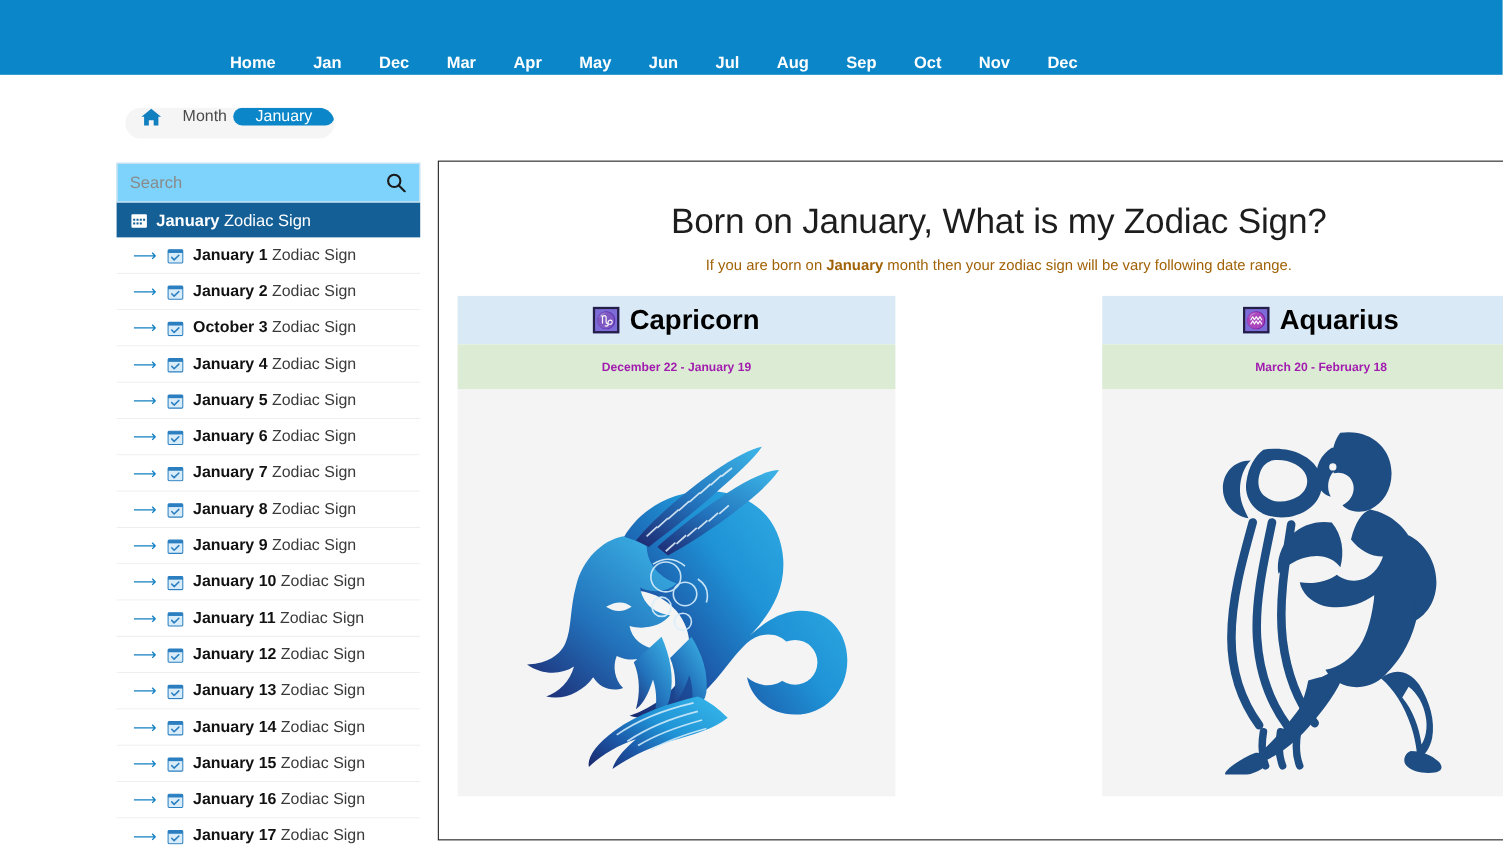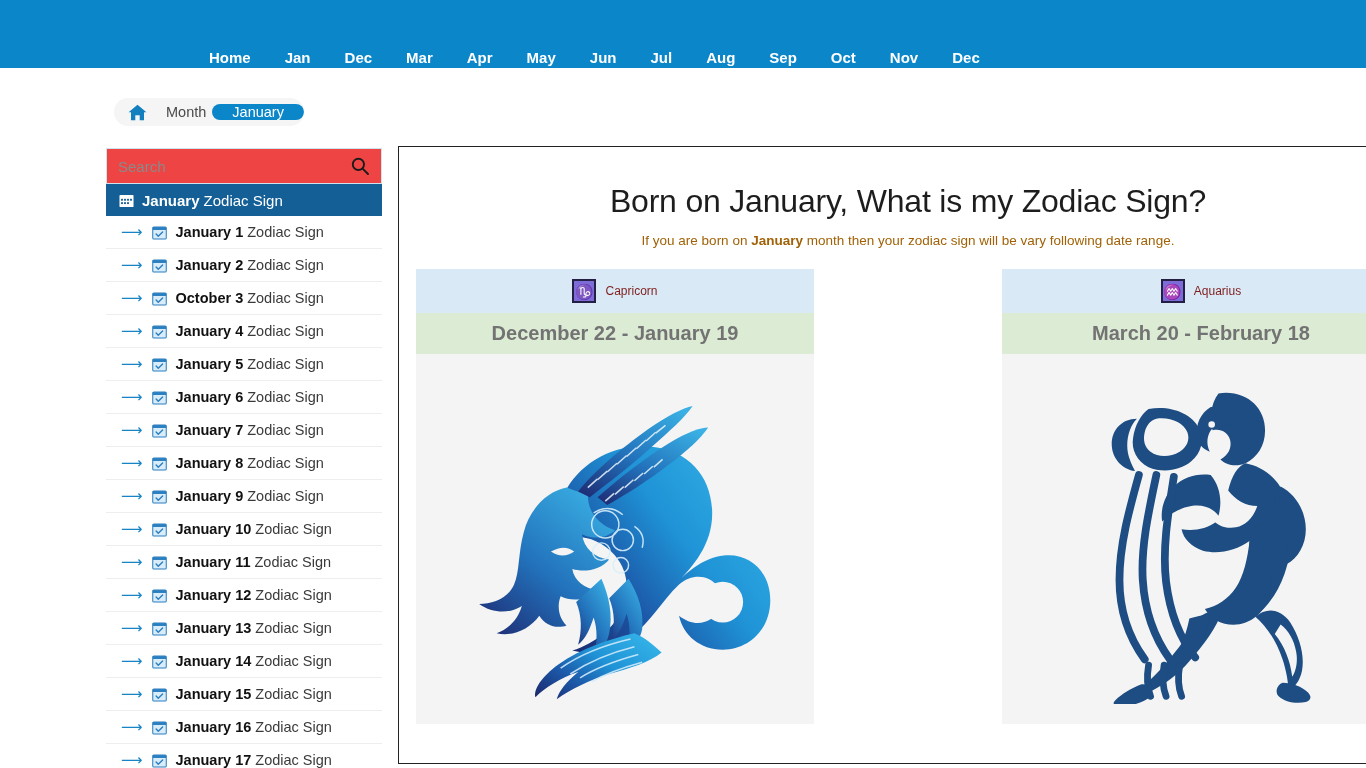--- a/index.html
+++ b/index.html
@@ -61,21 +61,21 @@
   }
   .navmenu a {
     color: #ffffff; text-decoration: none;
     font-size: 15px; font-weight: bold;
     padding: 0 17px; white-space: nowrap; margin-top: 47px;
   }
 
   
   .breadcrumb {
     position: absolute; top: 98px; left: 114px;
-    height: 28px; display: flex; align-items: center;
+    height: 28px; display: flex; align-items: flex-start;
     background: #f5f5f5; border-radius: 14px; overflow: hidden;
   }
   .bc-home {
     display: flex; align-items: center; justify-content: center;
     width: 46px; color: #127fbf;
   }
   .bc-month {
     display: flex; align-items: center;
     padding: 0 18px 0 6px;
     font-size: 14.5px; color: #4a4a4a;
@@ -93,21 +93,21 @@
 
   
   .sidebar {
     position: absolute; top: 148px; left: 106px;
     width: 276px;
   }
   .search-box {
     position: relative;
     height: 36px;
     border: 1px solid #cfe2ee;
-    background: #ef4444;
+    background: #7dd3fc;
     display: flex; align-items: center;
   }
   .search-box input {
     border: 0; outline: 0;
     flex: 1; height: 100%;
     padding: 0 34px 0 11px;
     font-size: 15px; color: #333;
     font-family: "Liberation Sans", sans-serif;
     background: transparent;
   }
@@ -171,26 +171,26 @@
     gap: 9px;
   }
   .glyph-box {
     width: 24px; height: 24px;
     background: #7d6cd8;
     border: 2px solid #241f45;
     display: flex; align-items: center; justify-content: center;
     color: #ffffff; font-size: 15px; line-height: 1;
   }
   .card-name {
-    font-size: 12px; color: #7f1d1d; font-weight: normal;
+    font-size: 25px; color: #000000; font-weight: bold;
   }
   .card-range {
     height: 41px; background: #dcecd4;
     display: flex; align-items: center; justify-content: center;
-    font-size: 20px; font-weight: bold; color: #737373;
+    font-size: 11px; font-weight: bold; color: #a21caf;
   }
   .card-img {
     height: 370px; background: #f4f4f4;
     display: flex; align-items: center; justify-content: center;
   }
   .card-img svg { display: block; }
 </style>
 </head>
 <body>
 

